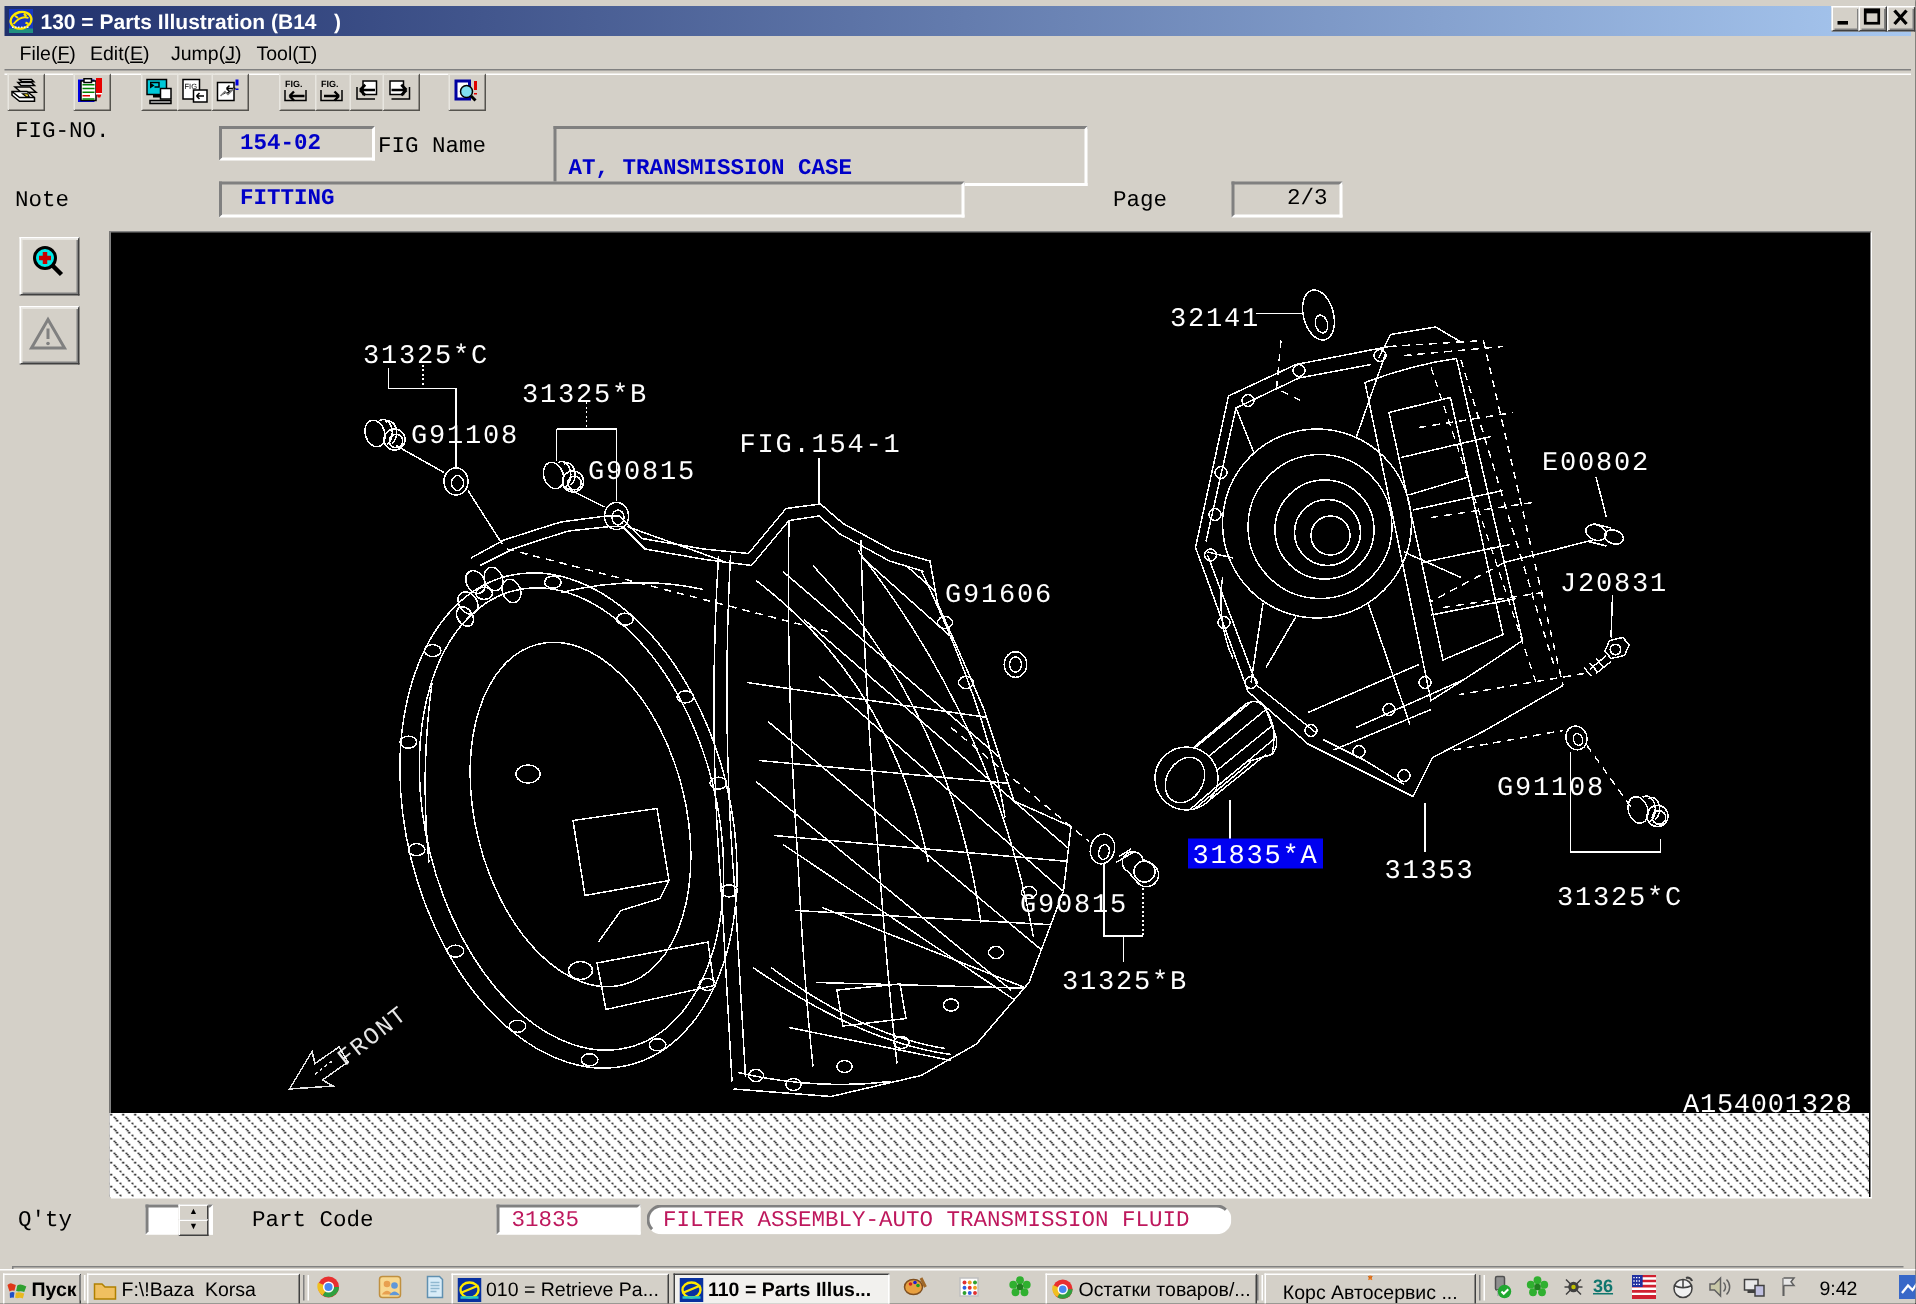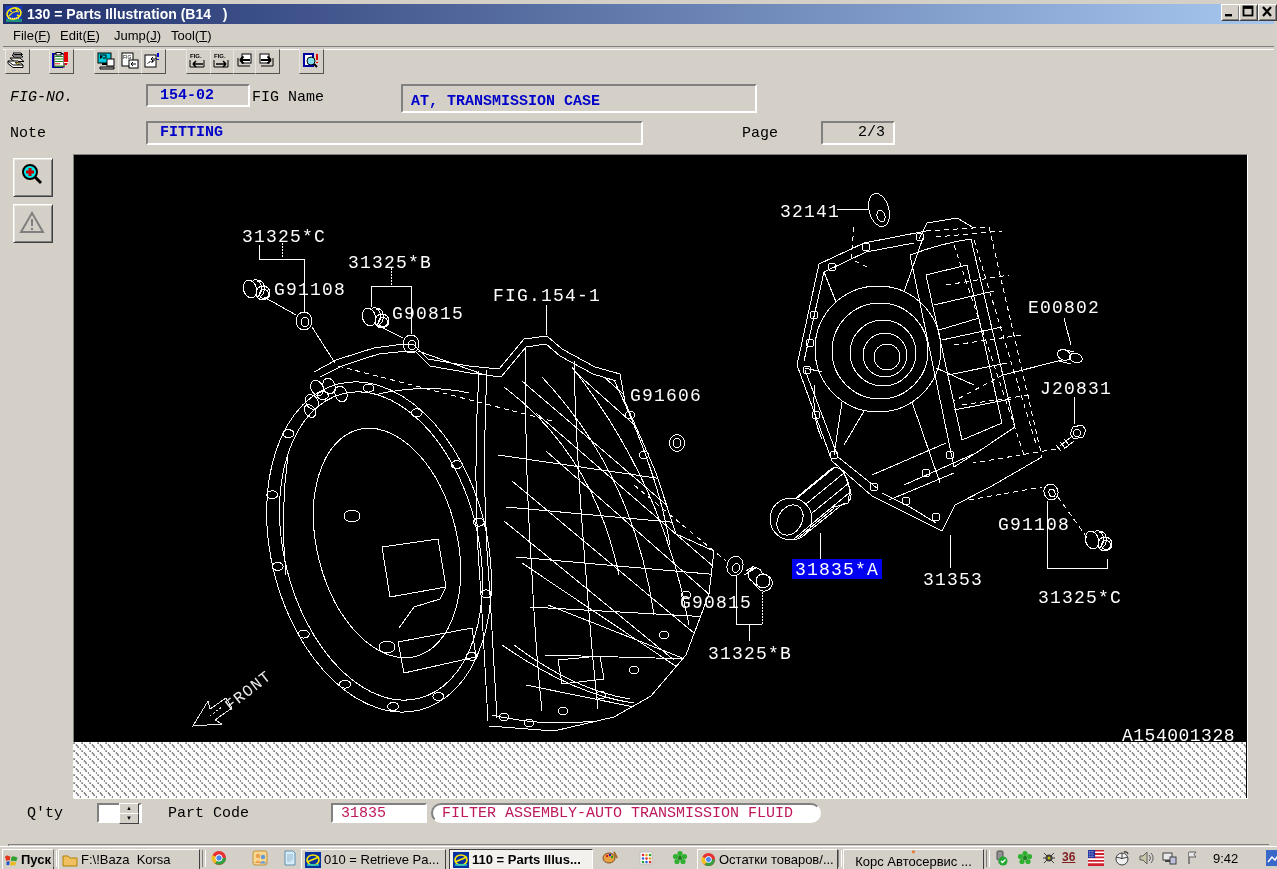--- a/index.html
+++ b/index.html
@@ -115,24 +115,24 @@
           <path d="M17 8 v8 h-12" fill="none" stroke="#000"></path>
         </svg></div>
     <div class="tbtn" style="left:299px;"><svg width="21" height="21" viewBox="0 0 21 21">
           <rect x="3" y="3" width="11" height="14" fill="#0000a0"></rect>
           <rect x="5" y="5" width="7" height="10" fill="#fff"></rect>
           <circle cx="11" cy="11" r="4" fill="#80e0f0" stroke="#000"></circle>
           <path d="M14 14 l3 3" stroke="#000" stroke-width="2"></path>
           <path d="M17 4 v6 m0 2 v1" stroke="#e00000" stroke-width="2"></path>
         </svg></div>
   </div>
-  <div class="lbl" style="left:10px;top:88px;font-style:italic;">FIG-NO.</div>
+  <div class="lbl" style="left:10px;top:78px;">FIG-NO.</div>
   <div class="fld" style="left:146px;top:83px;width:88px;height:18px;padding-left:12px;padding-top:1px;">154-02</div>
   <div class="lbl" style="left:252px;top:88px;">FIG&nbsp;Name</div>
-  <div class="fld" style="left:401px;top:83px;width:344px;height:18px;padding-left:8px;padding-top:7px;">AT, TRANSMISSION CASE</div>
+  <div class="fld" style="left:369px;top:83px;width:344px;height:18px;padding-left:8px;padding-top:18px;">AT, TRANSMISSION CASE</div>
   <div class="lbl" style="left:10px;top:124px;">Note</div>
   <div class="fld" style="left:146px;top:120px;width:481px;height:19px;padding-left:12px;padding-top:1px;">FITTING</div>
   <div class="lbl" style="left:742px;top:124px;">Page</div>
   <div class="fld" style="left:821px;top:120px;width:62px;height:19px;padding-top:1px;color:#000;font-weight:normal;text-align:right;padding-right:8px;">2/3</div>
   <div class="sidebtn" style="top:157px;"><svg width="36" height="35" viewBox="0 0 36 35">
         <circle cx="16" cy="13" r="7" fill="#00e8e8" stroke="#000" stroke-width="2"></circle>
         <path d="M16 9v8M12 13h8" stroke="#c80000" stroke-width="3"></path>
         <path d="M21 18l6 6" stroke="#000" stroke-width="3"></path>
       </svg></div>
   <div class="sidebtn" style="top:203px;"><svg width="36" height="35" viewBox="0 0 36 35">
@@ -401,21 +401,21 @@
             <rect x="0.5" y="0.5" width="1.2" height="1.2" fill="#000"></rect>
             <rect x="4.5" y="4.5" width="1.2" height="1.2" fill="#000"></rect>
             <rect x="2.8" y="2.4" width="1" height="1" fill="#000"></rect>
             <rect x="3.7" y="3.3" width="1" height="1" fill="#000"></rect>
             <rect x="6.8" y="6.4" width="1" height="1" fill="#000"></rect>
             <rect x="7.7" y="7.3" width="1" height="1" fill="#000"></rect>
           </pattern>
         </defs>
         <rect width="1173" height="56" fill="url(#dith)"></rect>
       </svg></div>
-  <div class="lbl" style="left:27px;top:804px;">Q'ty</div>
+  <div class="lbl" style="left:12px;top:804px;">Q'ty</div>
   <div class="fldw" style="left:74px;top:802px;width:41px;height:16px;"></div>
   <div class="abs" style="left:119px;top:802px;width:20px;height:20px;">
     <div class="abs" style="left:0;top:0;width:18px;height:9px;background:#d4d0c8;border:1px solid;border-color:#fff #404040 #404040 #fff;font-size:6px;text-align:center;line-height:8px;">▲</div>
     <div class="abs" style="left:0;top:10px;width:18px;height:9px;background:#d4d0c8;border:1px solid;border-color:#fff #404040 #404040 #fff;font-size:6px;text-align:center;line-height:8px;">▼</div>
   </div>
   <div class="lbl" style="left:168px;top:804px;">Part Code</div>
   <div class="fldw" style="left:308px;top:802px;width:84px;height:16px;padding-left:8px;">31835</div>
   <div class="fldw" style="left:408px;top:802px;width:377px;height:16px;padding-left:9px;border-radius:10px;">FILTER ASSEMBLY-AUTO TRANSMISSION FLUID</div>
   <div style="position:absolute;left:8px;top:843px;width:1261px;height:2px;border-top:1px solid #808080;border-bottom:1px solid #fff;"></div>
   <div style="position:absolute;left:8px;top:843px;width:2px;height:3px;border-left:1px solid #808080;"></div>
@@ -531,21 +531,21 @@
       <circle cx="11" cy="11.5" r="2.6" fill="#30b030"></circle>
       <circle cx="5" cy="11.5" r="2.6" fill="#30b030"></circle>
       <circle cx="3.5" cy="6.5" r="2.6" fill="#30b030"></circle>
       <circle cx="8" cy="8" r="2.2" fill="#208020"></circle>
     </svg>
   <svg class="trayico" style="left:1041px;" viewBox="0 0 16 16">
       <circle cx="8" cy="8" r="3.5" fill="#404040"></circle>
       <path d="M8 8 l5 -5 M8 8 l-5 -5 M8 8 l5 5 M8 8 l-5 5 M8 8 l6 0 M8 8 l-6 0" stroke="#404040"></path>
       <circle cx="8" cy="8" r="1.5" fill="#c0c000"></circle>
     </svg>
-  <div class="trayico" style="left:1062px;color:#7f1d1d;font-weight:bold;font-size:12px;text-decoration:underline;">36</div>
+  <div class="trayico" style="left:1062px;color:#0f766e;font-weight:bold;font-size:12px;text-decoration:underline;">36</div>
   <svg class="trayico" style="left:1088px;" viewBox="0 0 18 14" width="17" height="13" preserveAspectRatio="none">
       <rect width="18" height="14" fill="#d02030"></rect>
       <path d="M0 2h18M0 5h18M0 8h18M0 11h18" stroke="#fff" stroke-width="1.4"></path>
       <rect width="8" height="7" fill="#2030a0"></rect>
       <path d="M1 1.5h6M1 3.5h6M1 5.5h6" stroke="#fff" stroke-width="0.8" stroke-dasharray="1,1"></path>
     </svg>
   <svg class="trayico" style="left:1114px;" viewBox="0 0 16 16">
       <ellipse cx="8" cy="9" rx="6" ry="6" fill="#f0f0f0" stroke="#404040"></ellipse>
       <path d="M8 3 V9 M2 7 q6 3 12 0" fill="none" stroke="#404040"></path>
       <path d="M10 2 a3 3 0 0 1 4 2" fill="none" stroke="#404040" stroke-width="1.4"></path>

